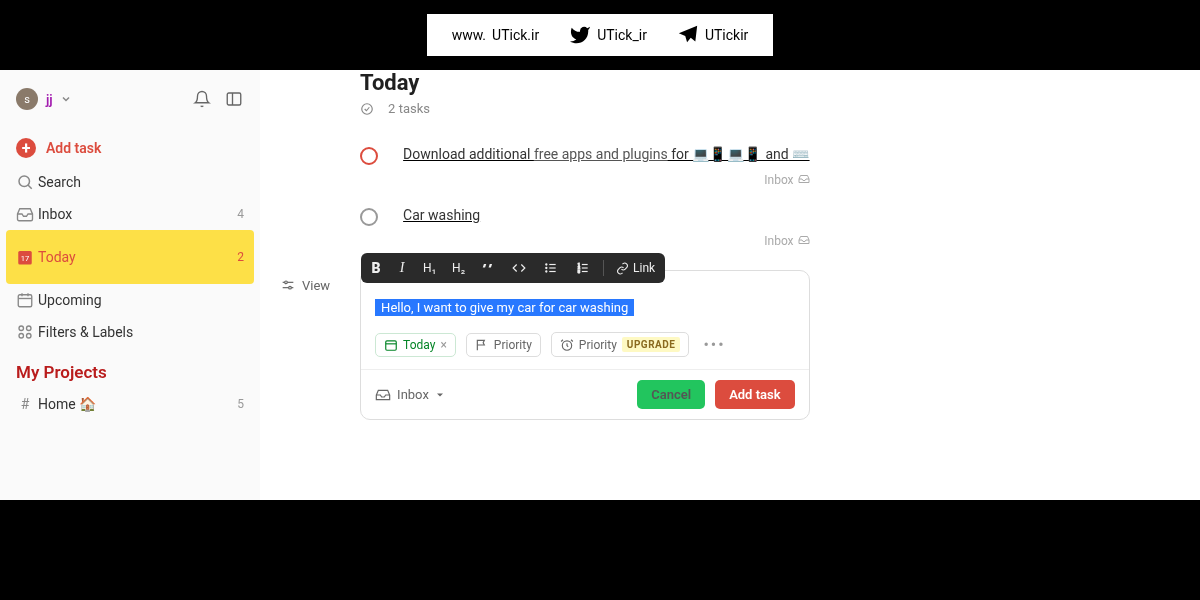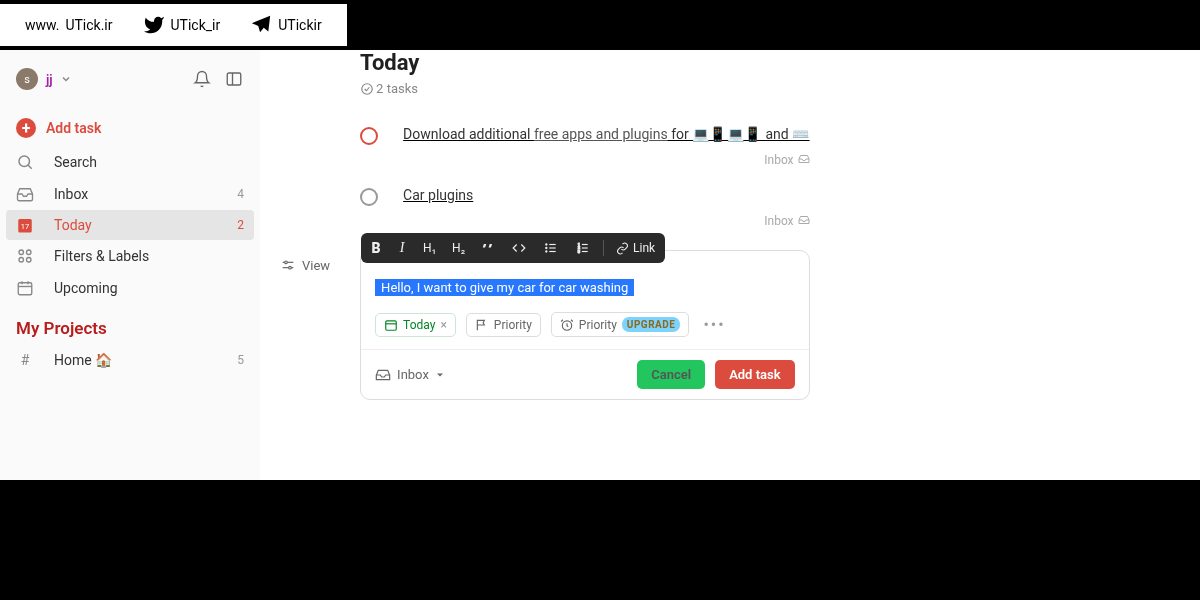--- a/index.html
+++ b/index.html
@@ -1,66 +1,66 @@
 <!DOCTYPE html>
 <html><head>
 <meta charset="utf-8">
 <style>
   * { box-sizing: border-box; margin: 0; padding: 0; font-family: -apple-system, BlinkMacSystemFont, "Segoe UI", Roboto, sans-serif; }
   body { width: 1200px; height: 600px; background: #000; overflow: hidden; }
-  .top-banner { height: 50px; background: #000; display: flex; justify-content: flex-start; align-items: center; }
+  .top-banner { height: 70px; background: #000; display: flex; justify-content: center; align-items: center; }
   .banner-right { background: #fff; height: 42px; display: flex; align-items: center; gap: 30px; padding: 0 25px; }
   .banner-item { display: flex; align-items: center; gap: 6px; font-size: 14px; color: #000; }
   .banner-item b { font-weight: 400; }
   .app { background: #fff; height: 430px; display: flex; }
   .bottom-bar { height: 100px; background: #000; }
   .sidebar { width: 260px; background: #fafafa; padding: 10px 0; display: flex; flex-direction: column; }
   .sidebar-top { display: flex; align-items: center; justify-content: space-between; padding: 8px 16px; }
   .user { display: flex; align-items: center; gap: 8px; cursor: pointer; }
   .avatar { width: 22px; height: 22px; border-radius: 50%; background: #8a7a6a; color: #fff; font-size: 11px; display: flex; align-items: center; justify-content: center; }
   .user-name { font-size: 13px; font-weight: 600; color: #a21caf; }
   .top-icons { display: flex; gap: 12px; }
   .icon-btn { width: 20px; height: 20px; cursor: pointer; color: #666; display: flex; align-items: center; justify-content: center; }
   .add-task { display: flex; align-items: center; gap: 10px; padding: 8px 16px; cursor: pointer; margin-top: 12px; }
   .add-task-icon { width: 20px; height: 20px; border-radius: 50%; background: #dc4c3e; color: #fff; display: flex; align-items: center; justify-content: center; font-size: 16px; font-weight: bold; }
   .add-task-label { color: #dc4c3e; font-weight: 600; font-size: 14px; }
   .nav-item { display: flex; align-items: center; justify-content: space-between; padding: 7px 16px; cursor: pointer; font-size: 14px; color: #333; }
-  .nav-item.active { background: #e5e5e5; color: #dc4c3e; border-radius: 4px; margin: 0 6px; padding: 6px 10px; }
-  .nav-item-left { display: flex; align-items: center; gap: 20px; }
+  .nav-item.active { background: #fde047; color: #dc4c3e; border-radius: 4px; margin: 0 6px; padding: 18px 10px; }
+  .nav-item-left { display: flex; align-items: center; gap: 4px; }
   .nav-icon { width: 18px; height: 18px; display: flex; align-items: center; justify-content: center; color: #888; }
   .nav-item.active .nav-icon { color: #dc4c3e; }
   .nav-count { color: #999; font-size: 12px; }
   .nav-item.active .nav-count { color: #dc4c3e; }
   .section-title { padding: 14px 16px 6px; font-size: 17px; font-weight: 600; color: #b91c1c; }
   .main { flex: 1; display: flex; flex-direction: row; }
   .main-header { display: flex; justify-content: flex-end; padding: 14px 20px; }
   .view-btn { display: flex; align-items: center; gap: 6px; color: #666; font-size: 13px; cursor: pointer; }
   .content { padding: 0 30px 0 10px; }
   .page-title { font-size: 22px; font-weight: 700; color: #202020; margin-bottom: 6px; }
-  .page-sub { display: flex; align-items: center; gap: 2px; color: #888; font-size: 13px; margin-bottom: 24px; }
+  .page-sub { display: flex; align-items: center; gap: 14px; color: #888; font-size: 13px; margin-bottom: 24px; }
   .task-row { display: flex; align-items: flex-start; gap: 25px; padding: 6px 0; text-decoration: underline; }
   .task-check { width: 18px; height: 18px; border: 2px solid #999; border-radius: 50%; flex-shrink: 0; cursor: pointer; margin-top: 1px; }
   .task-check.p1 { border-color: #dc4c3e; }
   .task-title { font-size: 14px; color: #333; }
   .task-title a { color: #555; }
   .task-meta { display: flex; justify-content: flex-end; color: #aaa; font-size: 12px; padding: 2px 0 14px; gap: 4px; }
   .editor-card { border: 1px solid #ddd; border-radius: 10px; margin-top: 8px; position: relative; }
   .toolbar { position: absolute; top: -18px; left: 0; background: #2a2a2a; border-radius: 6px; padding: 5px 6px; display: flex; align-items: center; gap: 8px; }
   .tb-btn { color: #eee; font-size: 12px; cursor: pointer; padding: 2px 4px; display: flex; align-items: center; justify-content: center; min-width: 18px; }
   .tb-btn.bold { font-weight: 900; font-size: 14px; }
   .tb-btn.italic { font-style: italic; font-family: serif; font-size: 14px; }
   .tb-sep { width: 1px; height: 16px; background: #555; }
   .tb-link { display: flex; align-items: center; gap: 4px; }
   .editor-body { padding: 26px 14px 10px; }
   .selected-text { background: #2878ff; color: #fff; font-size: 13px; padding: 1px 6px; display: inline-block; }
   .editor-chips { display: flex; align-items: center; gap: 10px; padding: 6px 14px 12px; flex-wrap: wrap; }
   .chip { display: flex; align-items: center; gap: 5px; padding: 4px 8px; border: 1px solid #ddd; border-radius: 5px; font-size: 12px; color: #666; cursor: pointer; }
   .chip.today { color: #058527; border-color: #cce8d4; }
   .chip-x { color: #999; cursor: pointer; }
-  .upgrade-badge { background: #7dd3fc; color: #8a6a1f; font-size: 10px; font-weight: 700; padding: 2px 5px; border-radius: 7px; letter-spacing: 0.5px; }
+  .upgrade-badge { background: #fef9c3; color: #8a6a1f; font-size: 10px; font-weight: 700; padding: 2px 5px; border-radius: 2px; letter-spacing: 0.5px; }
   .more-dots { color: #999; cursor: pointer; letter-spacing: 2px; padding: 0 4px; }
   .editor-footer { border-top: 1px solid #eee; padding: 10px 14px; display: flex; justify-content: space-between; align-items: center; }
   .project-chip { display: flex; align-items: center; gap: 6px; color: #666; font-size: 13px; cursor: pointer; }
   .footer-actions { display: flex; gap: 10px; }
   .btn { padding: 7px 14px; border-radius: 5px; font-size: 13px; font-weight: 600; cursor: pointer; border: none; }
   .btn-cancel { background: #22c55e; color: #555; }
   .btn-primary { background: #dc4c3e; color: #fff; }
   svg { display: block; }
 </style>
 </head>
@@ -149,40 +149,40 @@
             </svg>
           </span>
         <span>Today</span>
       </div>
       <span class="nav-count">2</span>
     </div>
     <div class="nav-item">
       <div class="nav-item-left">
         <span class="nav-icon">
             <svg width="18" height="18" viewBox="0 0 24 24" fill="none" stroke="currentColor" stroke-width="1.8">
+              <rect x="3" y="5" width="18" height="16" rx="2"></rect>
+              <line x1="3" y1="10" x2="21" y2="10"></line>
+              <line x1="8" y1="3" x2="8" y2="7"></line>
+              <line x1="16" y1="3" x2="16" y2="7"></line>
+            </svg>
+          </span>
+        <span>Upcoming</span>
+      </div>
+    </div>
+    <div class="nav-item">
+      <div class="nav-item-left">
+        <span class="nav-icon">
+            <svg width="18" height="18" viewBox="0 0 24 24" fill="none" stroke="currentColor" stroke-width="1.8">
               <circle cx="7" cy="7" r="3"></circle>
               <circle cx="17" cy="7" r="3"></circle>
               <circle cx="7" cy="17" r="3"></circle>
               <circle cx="17" cy="17" r="3"></circle>
             </svg>
           </span>
         <span>Filters &amp; Labels</span>
-      </div>
-    </div>
-    <div class="nav-item">
-      <div class="nav-item-left">
-        <span class="nav-icon">
-            <svg width="18" height="18" viewBox="0 0 24 24" fill="none" stroke="currentColor" stroke-width="1.8">
-              <rect x="3" y="5" width="18" height="16" rx="2"></rect>
-              <line x1="3" y1="10" x2="21" y2="10"></line>
-              <line x1="8" y1="3" x2="8" y2="7"></line>
-              <line x1="16" y1="3" x2="16" y2="7"></line>
-            </svg>
-          </span>
-        <span>Upcoming</span>
       </div>
     </div>
 
     <div class="section-title">My Projects</div>
     <div class="nav-item">
       <div class="nav-item-left">
         <span class="nav-icon">#</span>
         <span>Home 🏠</span>
       </div>
       <span class="nav-count">5</span>
@@ -220,21 +220,21 @@
       </div>
       <div class="task-meta">
         <span>Inbox</span>
         <svg width="12" height="12" viewBox="0 0 24 24" fill="none" stroke="currentColor" stroke-width="2">
             <path d="M22 12h-6l-2 3h-4l-2-3H2M5 5h14l3 7v7H2v-7l3-7z"></path>
           </svg>
       </div>
 
       <div class="task-row">
         <div class="task-check"></div>
-        <div class="task-title">Car plugins</div>
+        <div class="task-title">Car washing</div>
       </div>
       <div class="task-meta">
         <span>Inbox</span>
         <svg width="12" height="12" viewBox="0 0 24 24" fill="none" stroke="currentColor" stroke-width="2">
             <path d="M22 12h-6l-2 3h-4l-2-3H2M5 5h14l3 7v7H2v-7l3-7z"></path>
           </svg>
       </div>
 
       <div class="editor-card">
         <div class="toolbar">

